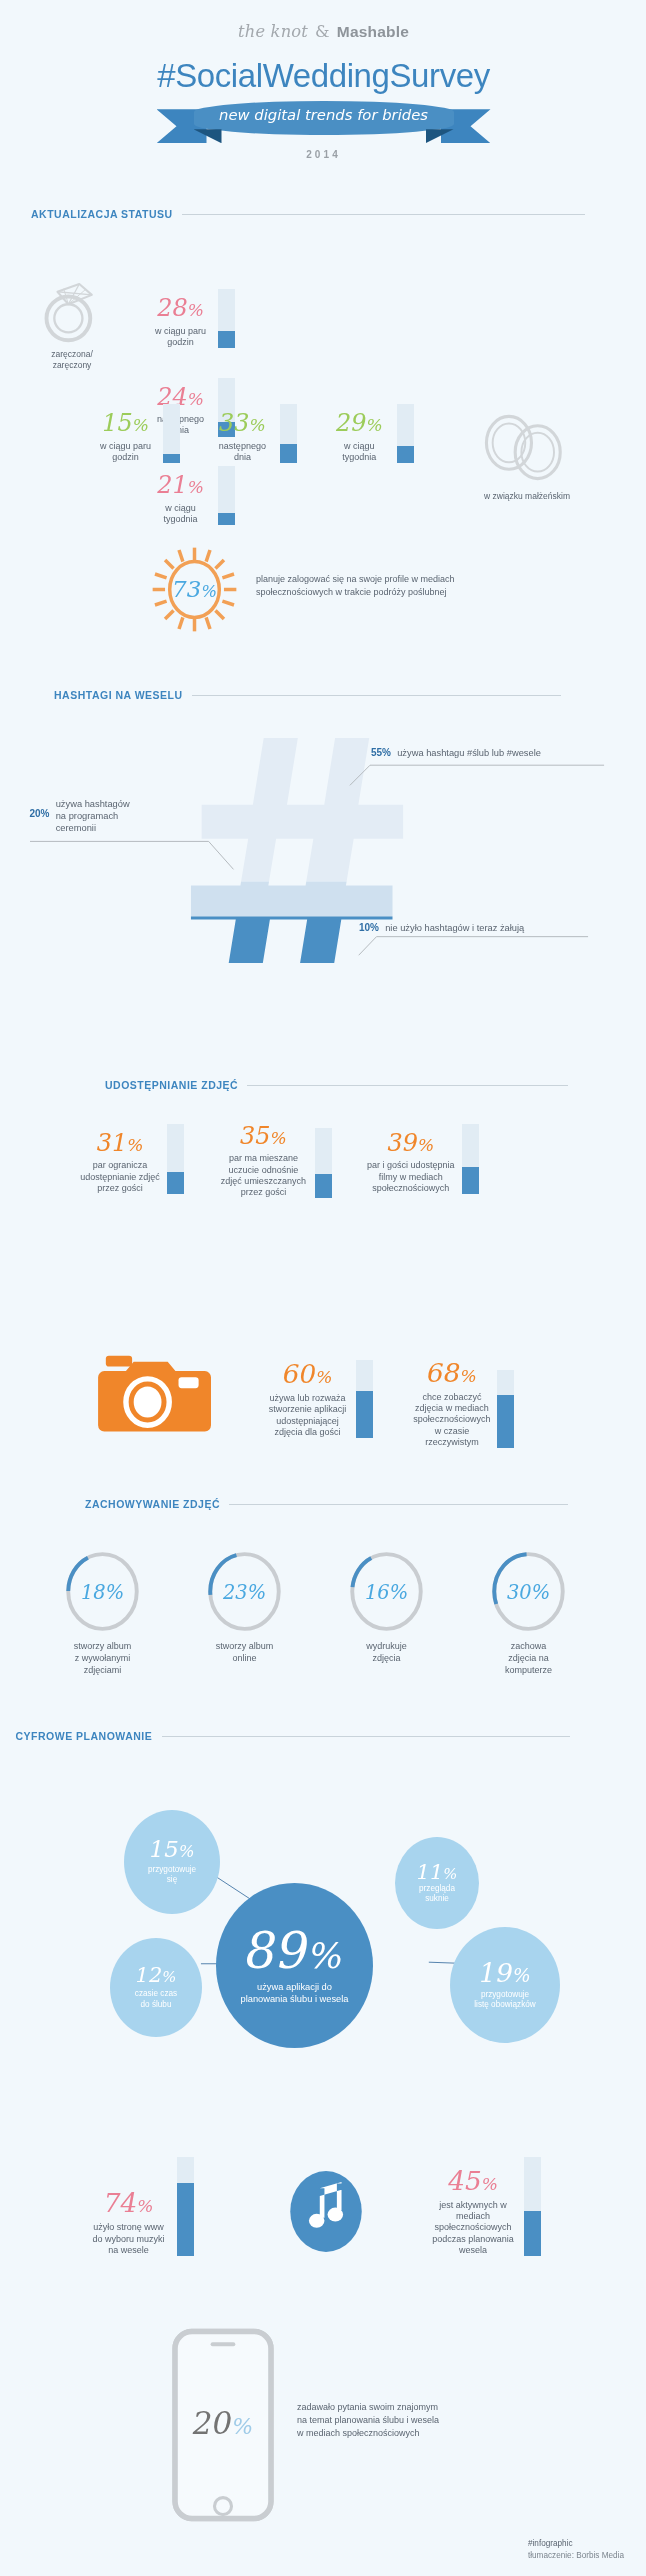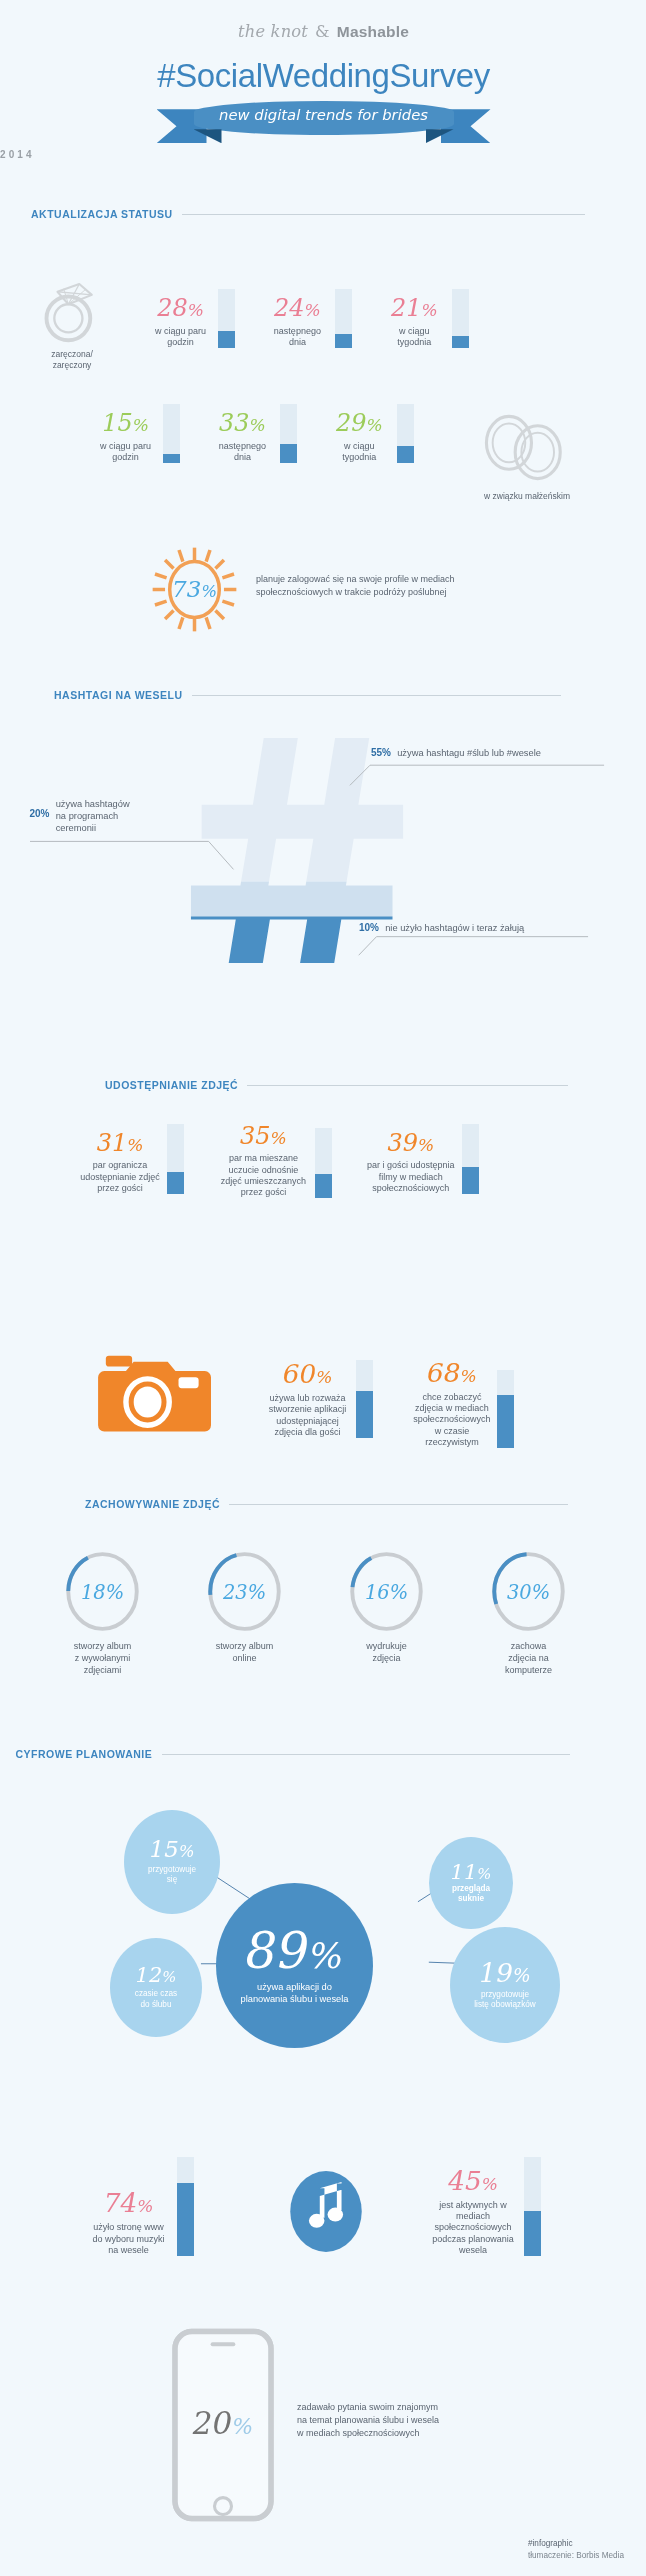--- a/index.html
+++ b/index.html
@@ -42,21 +42,21 @@
   .ribbon-main {
     position:absolute; left:37px; right:37px; top:3.1px; height:34px;
     background:#4a8fc4; border-radius:50%/11px;
   }
   .ribbon-text {
     position:absolute; left:0; right:0; top:7.8px; text-align:center;
     color:#fff; font-size:14.8px; font-style:italic;
     font-family:"DejaVu Sans", sans-serif;
   }
   .year {
-    text-align:left; color:#9aa0a6; font-size:10px; letter-spacing:3.1px;
+    text-align:center; color:#9aa0a6; font-size:10px; letter-spacing:3.1px;
     margin-top:3.1px; font-weight:bold;
   }
 
   
   .sect-head {
     display:flex; align-items:center; gap:9.3px;
     margin:0 0 0 0; padding:0 36px 0 0;
   }
   .sect-head .lbl {
     color:#3d85bf; font-size:10.5px; font-weight:bold; letter-spacing:0.5px;
@@ -143,21 +143,21 @@
       <line x1="44" y1="40" x2="58" y2="14" stroke="#d2d6d9" stroke-width="1.6"></line>
       <line x1="44" y1="40" x2="38" y2="20" stroke="#d2d6d9" stroke-width="1.2"></line>
       <line x1="44" y1="40" x2="66" y2="21" stroke="#d2d6d9" stroke-width="1.2"></line>
     </svg>
   </div>
   <div class="abs" style="left:23px; top:349px; width:98px; text-align:center; font-size:8.5px; line-height:1.25;">
     <div>zaręczona/</div>
     <div>zaręczony</div>
   </div>
 
-  <div class="abs" style="left:148px; top:289px; display:flex; gap:29.5px;">
+  <div class="abs" style="left:148px; top:289px; display:flex; gap:29.5px;flex-direction:column;">
     <div class="stat">
       <div class="txtcol" style="width:65px;">
         <div class="pct pink"><span>28</span><span class="sym">%</span></div>
         <div class="cap"><span>w ciągu paru</span><br><span>godzin</span></div>
       </div>
       <div class="bar">
           <div class="fill" style="height:28%"></div>
         </div>
     </div>
     <div class="stat">
@@ -419,21 +419,21 @@
         <text x="70" y="62" text-anchor="middle" font-family="DejaVu Serif, serif" font-style="italic" font-size="25" fill="#4aa8e0">30%</text>
       </svg>
       <div class="donut-lbl">
         <span>zachowa</span><br>
         <span>zdjęcia na</span><br>
         <span>komputerze</span>
       </div>
     </div>
   </div>
 
-  <div class="abs" style="left:15.5px; top:1730px; width:590px;margin-top:18px;">
+  <div class="abs" style="left:15.5px; top:1730px; width:590px;">
     <div class="sect-head">
       <span class="lbl">CYFROWE PLANOWANIE</span>
       <span class="rule"></span>
     </div>
   </div>
 
   <svg class="abs" style="left:109px; top:1770px;" width="435" height="279" viewBox="0 0 560 360">
     <line x1="138" y1="138" x2="190" y2="172" stroke="#4a7ba8" stroke-width="1.2"></line>
     <line x1="398" y1="170" x2="448" y2="138" stroke="#4a7ba8" stroke-width="1.2"></line>
     <line x1="118" y1="250" x2="172" y2="250" stroke="#4a7ba8" stroke-width="1.2"></line>
@@ -451,23 +451,23 @@
   </div>
 
   <div class="bub" style="left:124px; top:1810px; width:96px; height:104px; background:#a8d4ee;">
     <div class="v" style="font-size:23px;"><span>15</span><span style="font-size:16.3px;">%</span></div>
     <div class="t" style="font-size:8.2px; margin-top:3.9px;">
       <span>przygotowuje</span><br>
       <span>się</span>
     </div>
   </div>
 
-  <div class="bub" style="left:429px; top:1837px; width:84px; height:92px; background:#a8d4ee;">
+  <div class="bub" style="left:395px; top:1837px; width:84px; height:92px; background:#a8d4ee;">
     <div class="v" style="font-size:21px;"><span>11</span><span style="font-size:14.8px;">%</span></div>
-    <div class="t" style="font-size:8.2px; margin-top:1px;font-weight:bold;">
+    <div class="t" style="font-size:8.2px; margin-top:1px;">
       <span>przegląda</span><br>
       <span>suknie</span>
     </div>
   </div>
 
   <div class="bub" style="left:110px; top:1938px; width:92px; height:99px; background:#a8d4ee;">
     <div class="v" style="font-size:21px;"><span>12</span><span style="font-size:14.8px;">%</span></div>
     <div class="t" style="font-size:8.2px; margin-top:3.1px;">
       <span>czasie czas</span><br>
       <span>do ślubu</span>

